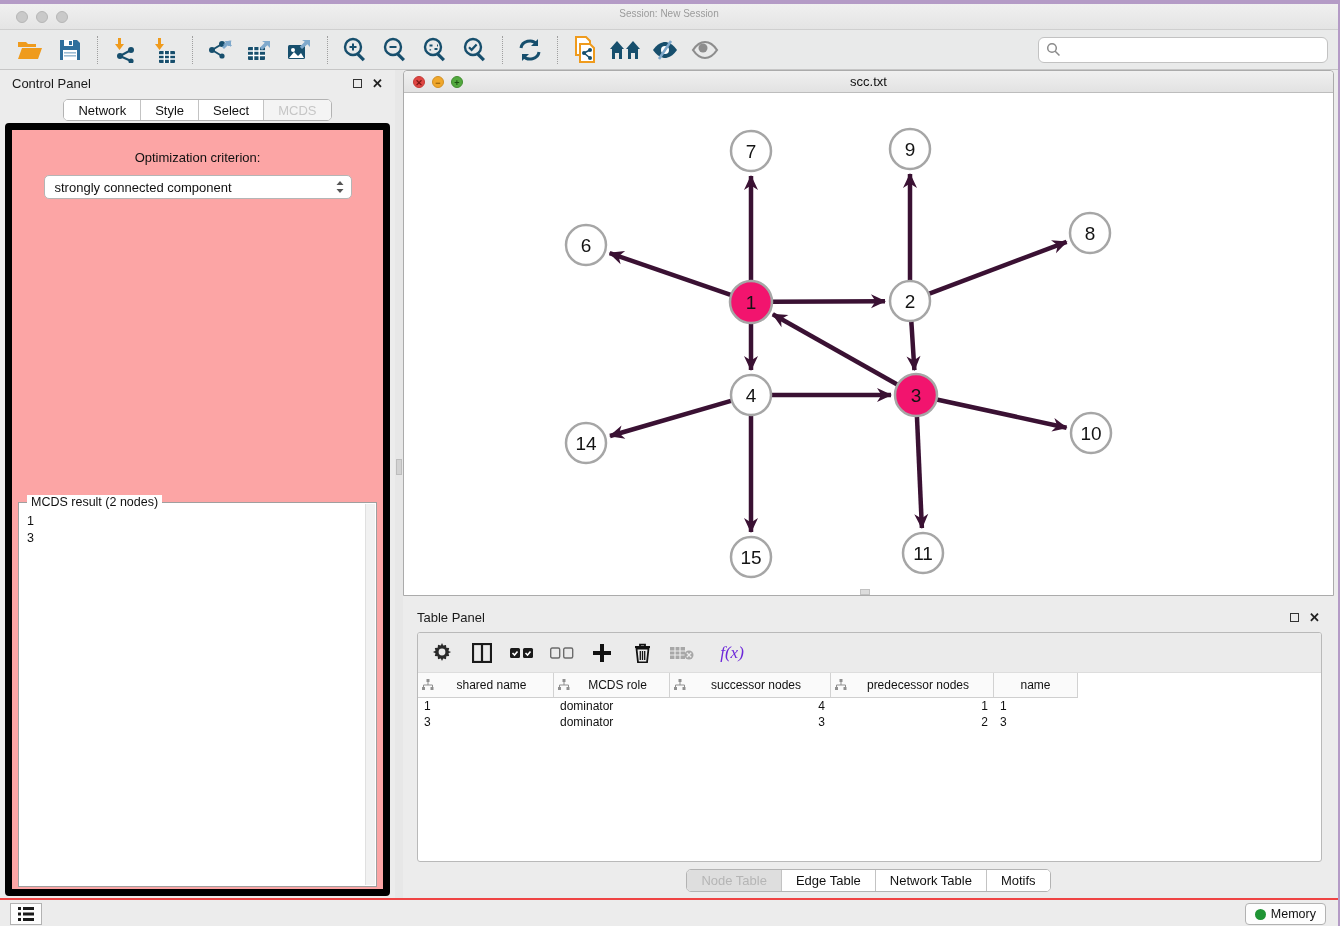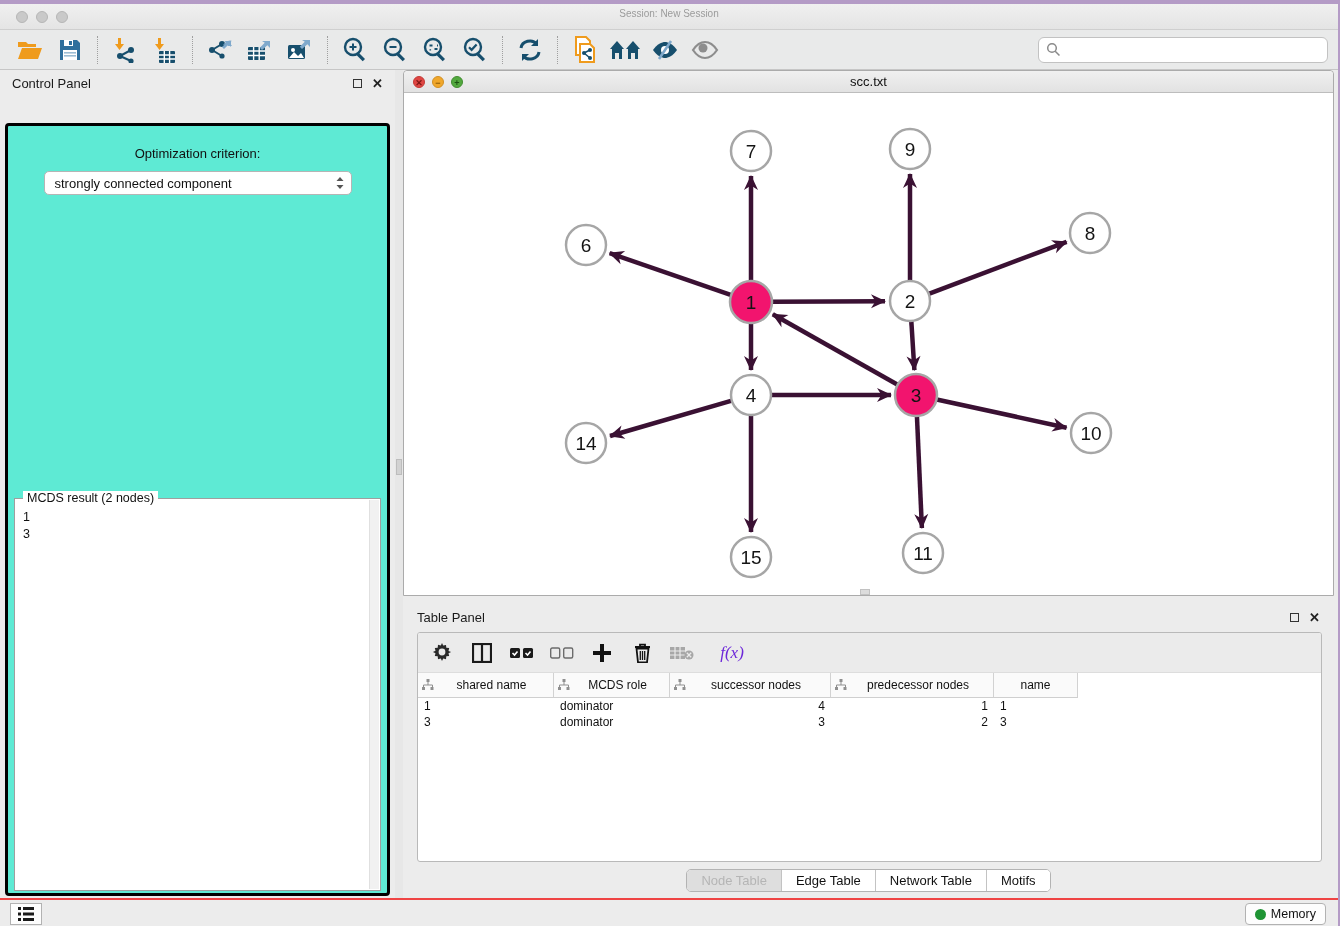--- a/index.html
+++ b/index.html
@@ -46,21 +46,21 @@
   .float-box { width:9px; height:9px; border:1.5px solid #333; display:inline-block; }
   .close-x { font-size:13px; font-weight:bold; color:#222; line-height:1; }
   .cp-tabs { height:24px; display:flex; justify-content:center; margin-top:3px; }
   .seg { display:flex; border:1px solid #b3b3b3; border-radius:5px; overflow:hidden;
     background:#fff; height:22px; }
   .seg .tab { padding:2px 14px; font-size:13px; color:#111; line-height:17px;
     border-right:1px solid #c3c3c3; background:#fff; }
   .seg .tab:last-child { border-right:none; }
   .seg .tab.active { color:#c6c6c6; background:#f4f4f4; }
   .cp-body { position:absolute; top:53px; left:5px; right:5px; bottom:2px;
-    background:#5eead4; border:3px solid #000000; border-radius:4px; }
+    background:#fca5a5; border:7px solid #000000; border-radius:4px; }
   .opt-label { text-align:center; font-size:13px; color:#111; margin-top:20px; }
   .opt-select { margin:10px auto 0; width:308px; height:24px; background:#fff;
     border:1px solid #b5b5b5; border-radius:5px; display:flex; align-items:center;
     padding:0 6px 0 10px; font-size:13px; color:#111;gap:9px; }
   .opt-select .stepper { margin-left:auto; }
   .cp-buttons { display:flex; justify-content:center; gap:14px; margin-top:14px; }
   .mac-btn { background:#fff; border:1px solid #b5b5b5; border-radius:5px;
     font-size:13px; color:#111; padding:3px 16px; height:24px;
     font-family:"Liberation Sans",sans-serif; }
   .result-box { position:absolute; left:6px; right:6px; top:372px; bottom:2px;
@@ -295,20 +295,28 @@
 
   <div class="main">
 
     <div class="control-panel">
       <div class="cp-header">
         <span class="cp-title">Control Panel</span>
         <span class="panel-ctrls">
           <span class="float-box"></span>
           <span class="close-x">✕</span>
         </span>
+      </div>
+      <div class="cp-tabs">
+        <div class="seg" id="cp-tabs-seg">
+              <div class="tab">Network</div>
+              <div class="tab">Style</div>
+              <div class="tab">Select</div>
+              <div class="tab active">MCDS</div>
+            </div>
       </div>
       <div class="cp-body">
         <div class="opt-label">Optimization criterion:</div>
         <div class="opt-select">
           <span>strongly connected component</span>
           <span class="stepper">
             <svg class="icon" width="10" height="14" viewBox="0 0 10 14">
                   <path d="M5 1 8.5 5h-7z" fill="#555"></path>
                   <path d="M5 13 1.5 9h7z" fill="#555"></path>
                 </svg>

